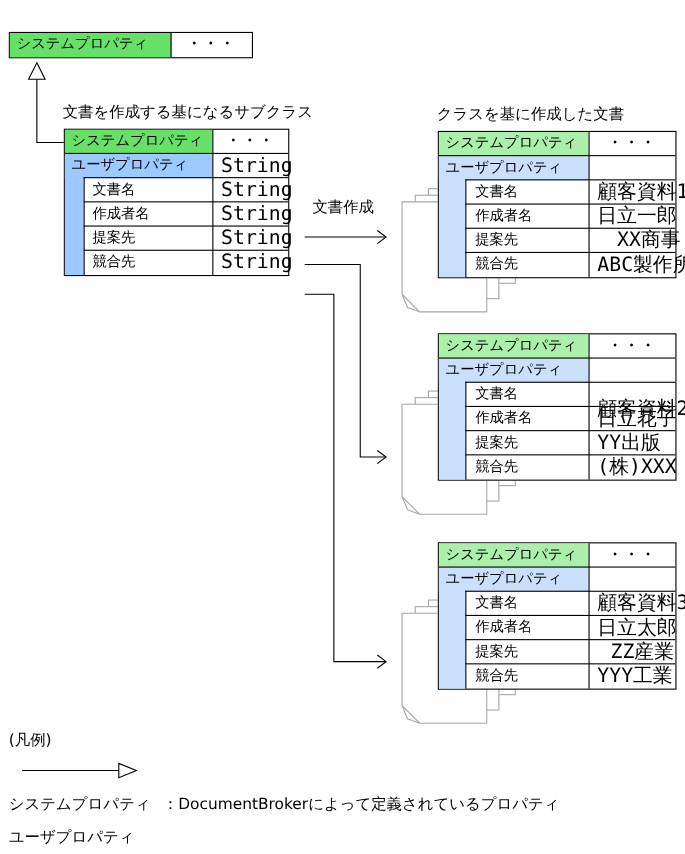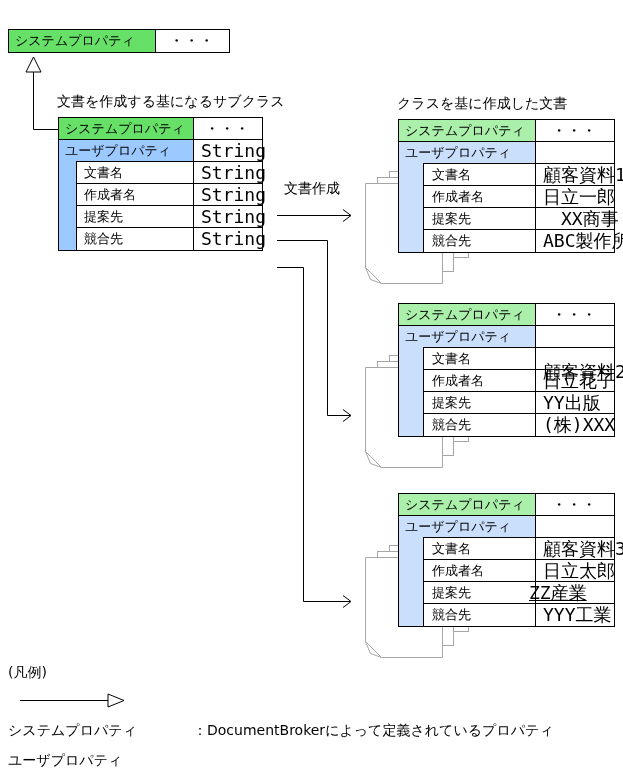--- a/index.html
+++ b/index.html
@@ -173,23 +173,23 @@
     <div class="gl" style="left:24px;top:43px;width:1px;height:89px;"></div>
     <div class="cellText" style="left:6px;top:0;">システムプロパティ</div>
     <div class="cellText dots" style="left:137px;top:0;width:78px;">・・・</div>
     <div class="cellText" style="left:6px;top:22px;">ユーザプロパティ</div>
     <div class="cellText valText" style="left:144px;top:22px;"></div>
     <div class="cellText" style="left:33px;top:44px;">文書名</div>
     <div class="cellText valText" style="left:144px;top:44px;">顧客資料3</div>
     <div class="cellText" style="left:33px;top:66px;">作成者名</div>
     <div class="cellText valText" style="left:144px;top:66px;">日立太郎</div>
     <div class="cellText" style="left:33px;top:88px;">提案先</div>
-    <div class="cellText valText" style="left:130px;top:88px;text-decoration:underline;">ZZ産業</div>
+    <div class="cellText valText" style="left:156px;top:88px;">ZZ産業</div>
     <div class="cellText" style="left:33px;top:110px;">競合先</div>
     <div class="cellText valText" style="left:144px;top:110px;">YYY工業</div>
   </div>
 
   <div class="legendRow" style="left:8px;top:664px;">(凡例)</div>
   <div class="legendRow" style="left:8px;top:722px;">システムプロパティ</div>
-  <div class="legendRow" style="left:148px;top:722px;margin-left:45px;">：DocumentBrokerによって定義されているプロパティ</div>
+  <div class="legendRow" style="left:148px;top:722px;">：DocumentBrokerによって定義されているプロパティ</div>
   <div class="legendRow" style="left:8px;top:752px;">ユーザプロパティ</div>
 
 </div>
 
 </body></html>

